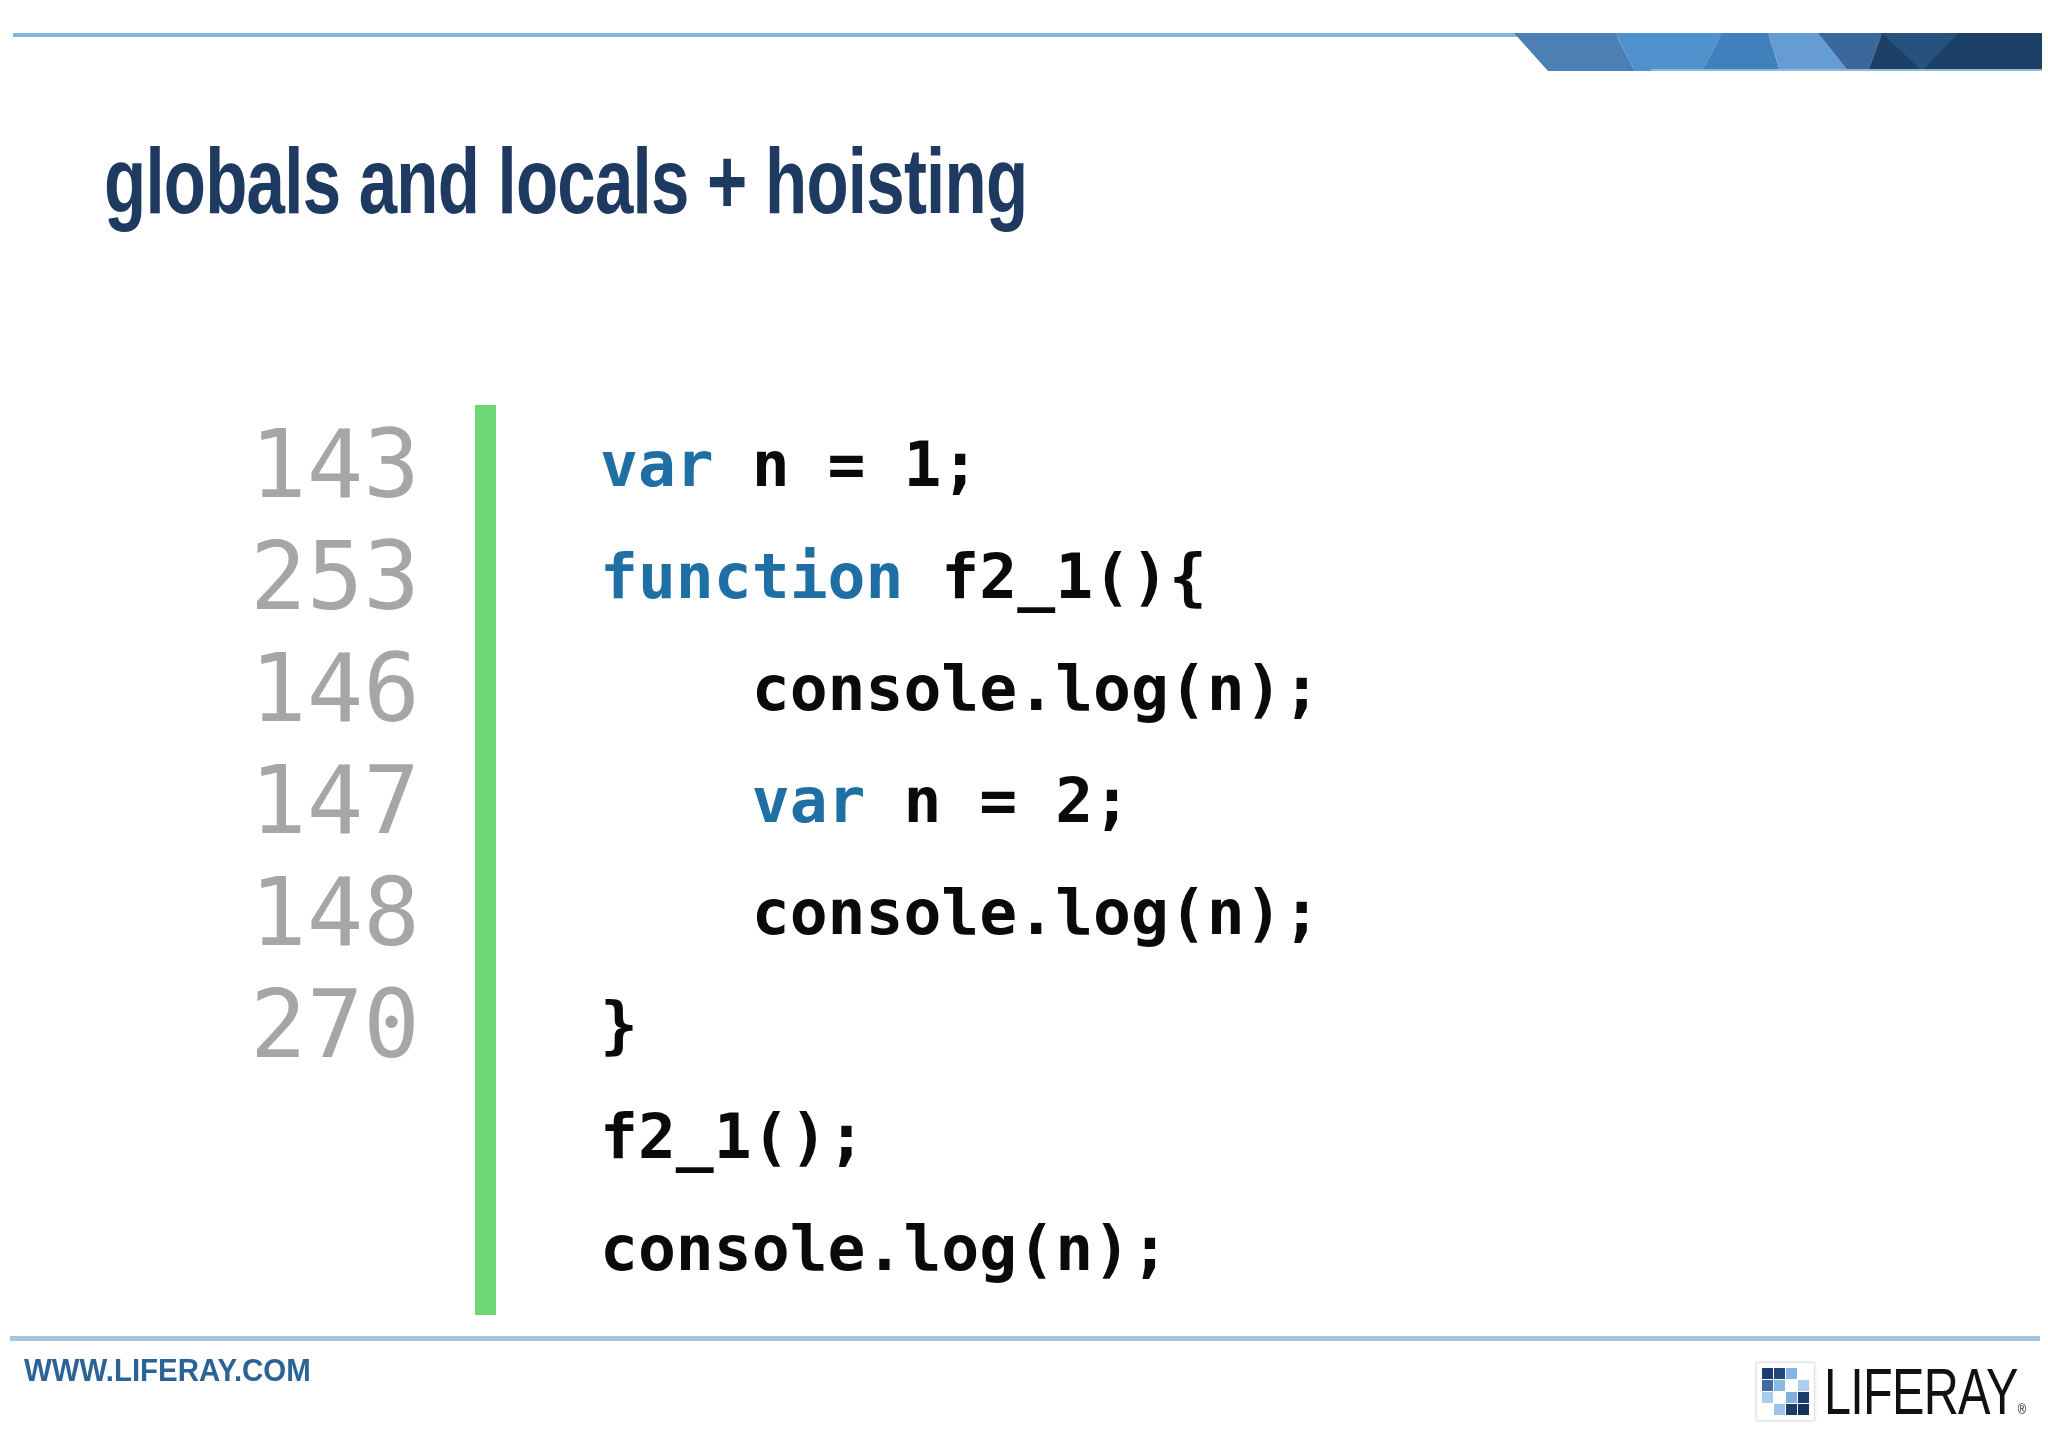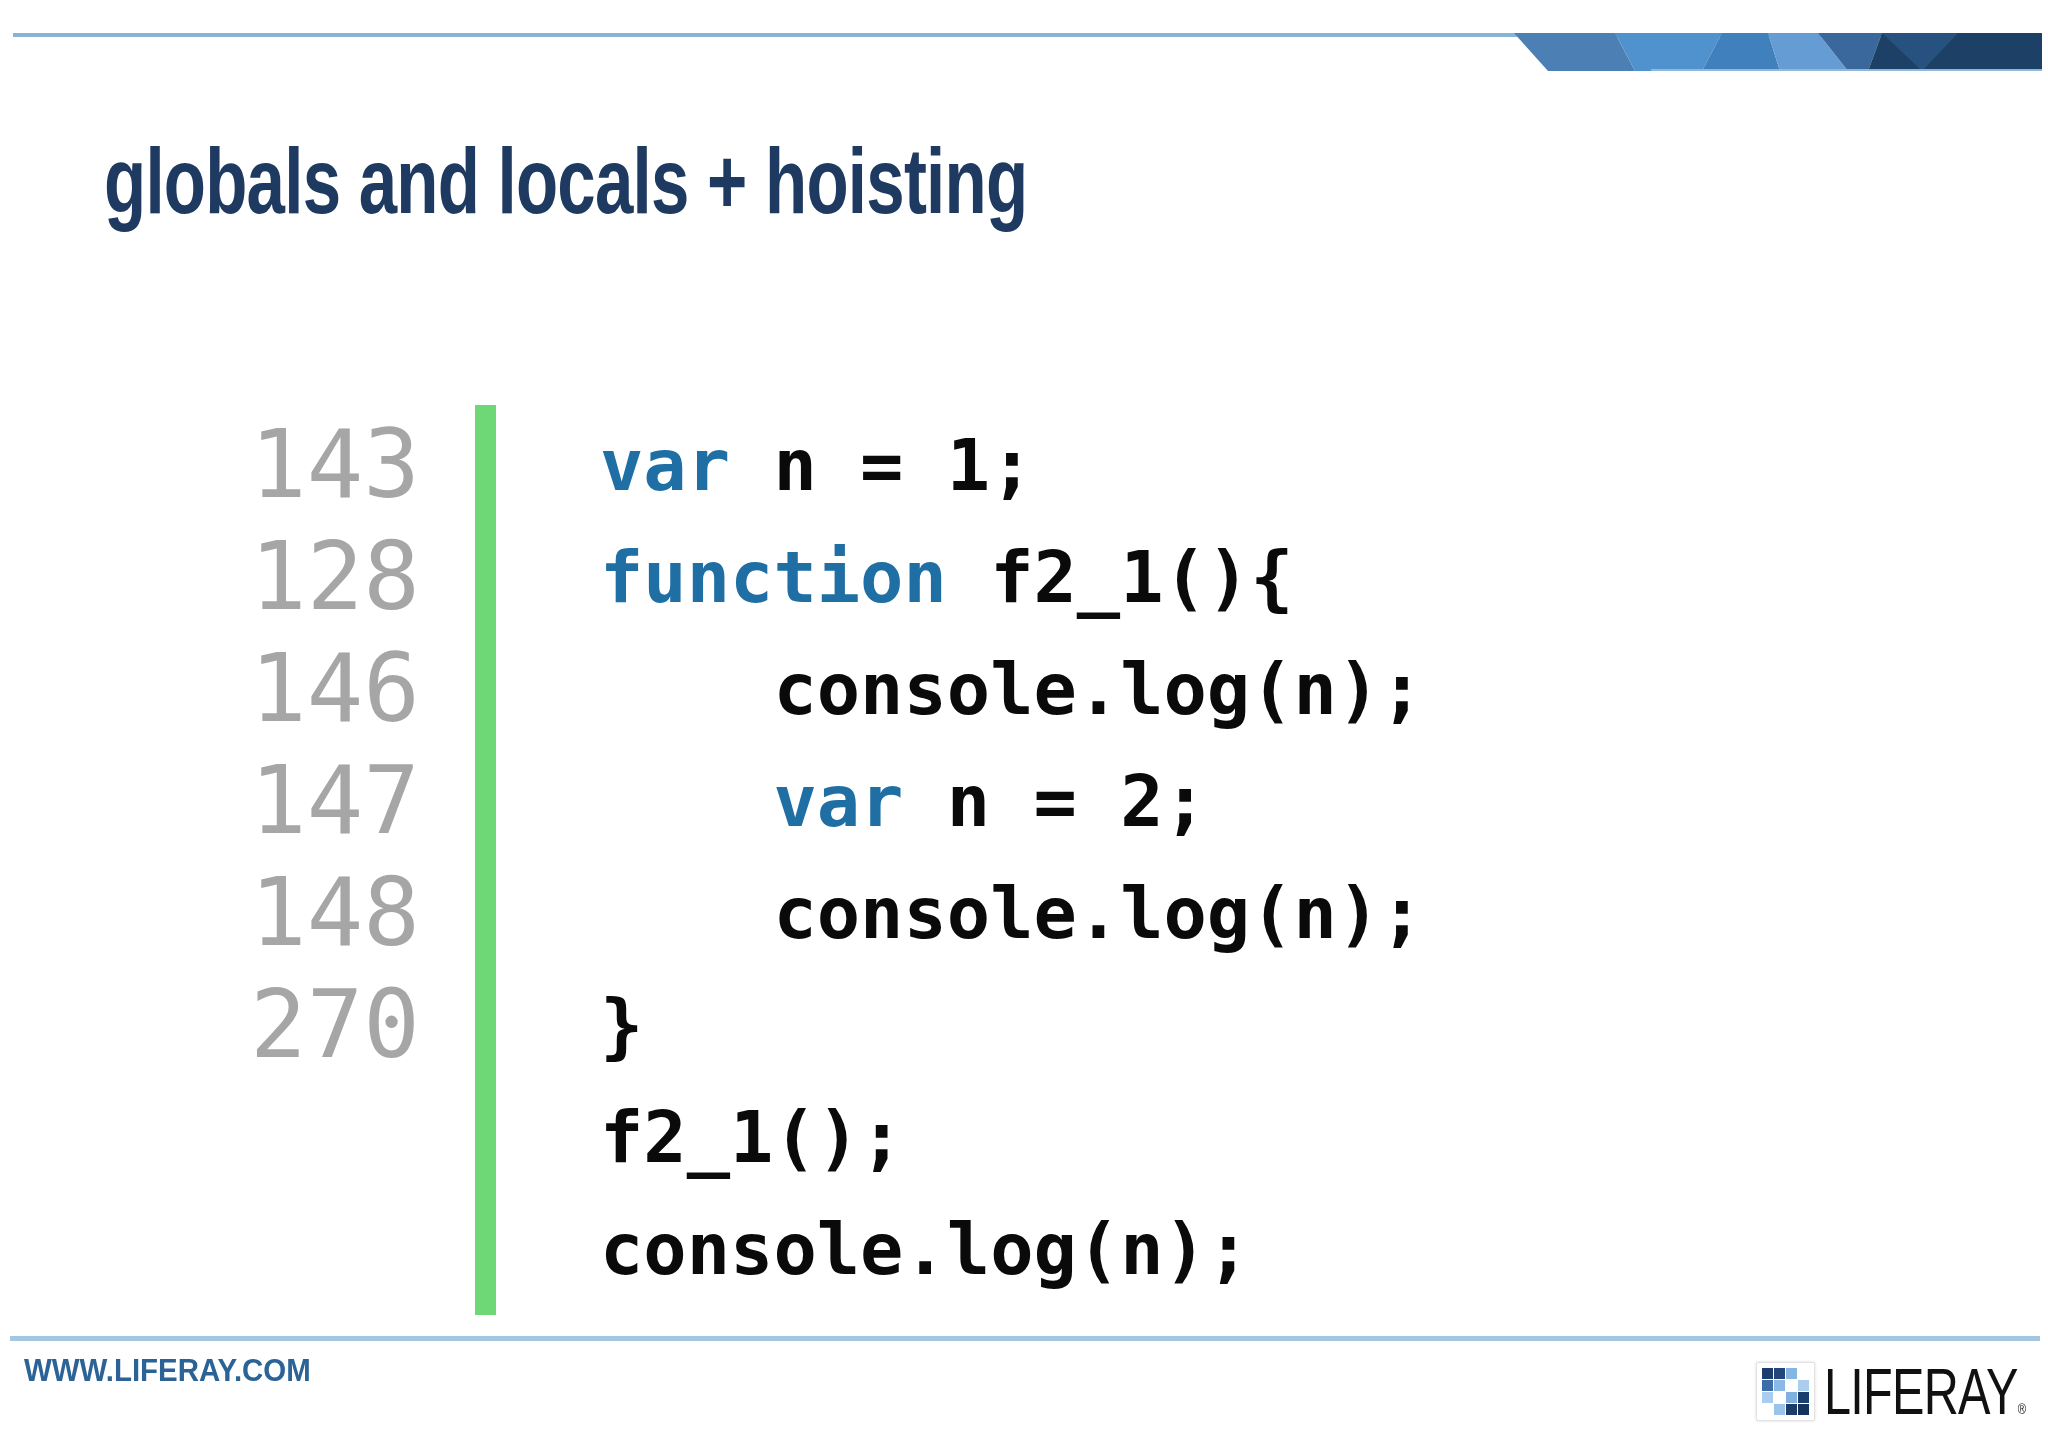--- a/index.html
+++ b/index.html
@@ -16,21 +16,21 @@
   }
   .code-numbers{
     position:absolute;left:250px;top:409px;width:170px;text-align:center;
     font-family:"DejaVu Sans Mono",monospace;font-size:94px;line-height:112px;
     color:var(--line-number);font-weight:400;
   }
   .line-number{height:112px;}
   .gutter-bar{position:absolute;left:475px;top:405px;width:21px;height:910px;background:var(--gutter-bar);}
   .code-lines{
     position:absolute;left:600px;top:409px;
-    font-family:"DejaVu Sans Mono",monospace;font-size:72px;line-height:112px;
+    font-family:"DejaVu Sans Mono",monospace;font-size:63px;line-height:112px;
     font-weight:bold;color:var(--code-text);white-space:pre;
   }
   .code-line{height:112px;}
   .kw{color:var(--keyword);}
   .footer-rule{position:absolute;left:10px;top:1336px;width:2030px;height:5px;background:var(--footer-rule);}
   .footer-url{
     position:absolute;left:24px;top:1352px;font-size:32px;font-weight:bold;
     color:var(--footer-text);transform:scaleX(.92);transform-origin:left top;white-space:nowrap;
   }
   .logo{position:absolute;left:1756px;top:1362px;display:flex;align-items:flex-start;}
@@ -62,21 +62,21 @@
       <polygon points="308,0 372,0 358,38 338,38" fill="#3a689c"></polygon>
       <polygon points="372,0 532,0 532,38 358,38" fill="#1d4166"></polygon>
       <polygon points="372,0 448,0 412,38" fill="#27517e"></polygon>
       <polygon points="140,36 532,36 532,38 142,38" fill="#8fb8da"></polygon>
     </svg>
 
   <h1 class="title">globals and locals + hoisting</h1>
 
   <div class="code-numbers">
       <div class="line-number">143</div>
-      <div class="line-number">128</div>
+      <div class="line-number">253</div>
       <div class="line-number">146</div>
       <div class="line-number">147</div>
       <div class="line-number">148</div>
       <div class="line-number">270</div>
     </div>
   <div class="gutter-bar"></div>
   <div class="code-lines"><div class="code-line"><span class="kw">var</span><span class="plain"> n = 1;</span></div><div class="code-line"><span class="kw">function</span><span class="plain"> f2_1(){</span></div><div class="code-line"><span class="plain">    console.log(n);</span></div><div class="code-line"><span class="plain">    </span><span class="kw">var</span><span class="plain"> n = 2;</span></div><div class="code-line"><span class="plain">    console.log(n);</span></div><div class="code-line"><span class="plain">}</span></div><div class="code-line"><span class="plain">f2_1();</span></div><div class="code-line"><span class="plain">console.log(n);</span></div></div>
 
   <div class="footer-rule"></div>
   <div class="footer-url">WWW.LIFERAY.COM</div>

